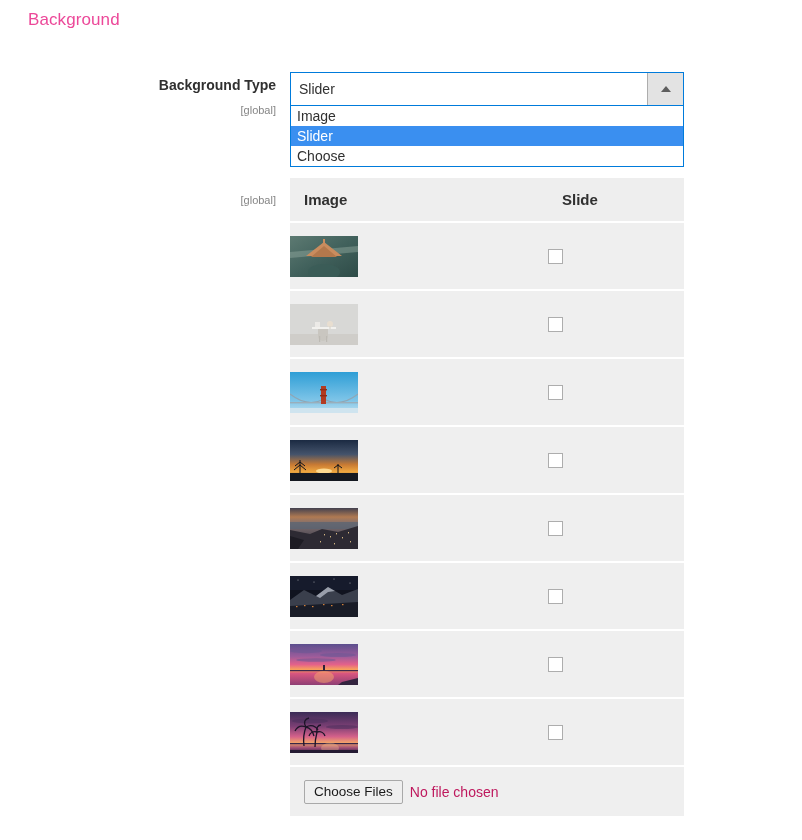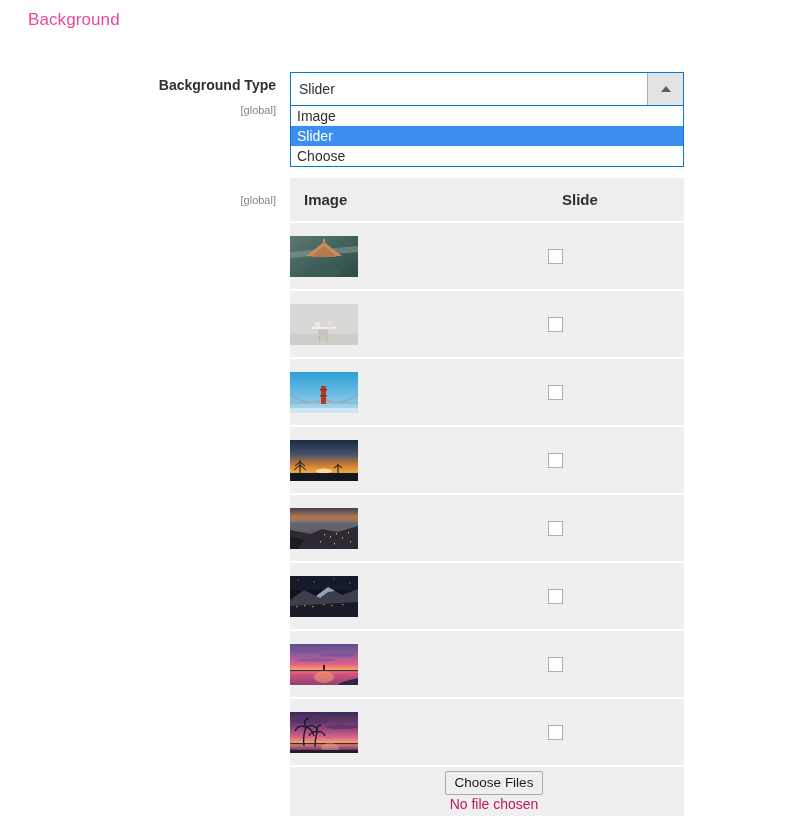--- a/index.html
+++ b/index.html
@@ -171,22 +171,21 @@
 
   
   .upload-row td {
     height: 50px;
     padding-left: 14px;
     background: #efefef;
   }
   .file-input {
     display: flex;
     align-items: center;
-    gap: 1px;
-    flex-direction: column;
+    gap: 7px;
   }
   .choose-files-btn {
     display: inline-block;
     border: 1px solid #a9a9a9;
     background: #efefef;
     border-radius: 2px;
     font-size: 13.5px;
     color: #1a1a1a;
     padding: 2px 9px 3px 9px;
     font-family: "Liberation Sans", sans-serif;

